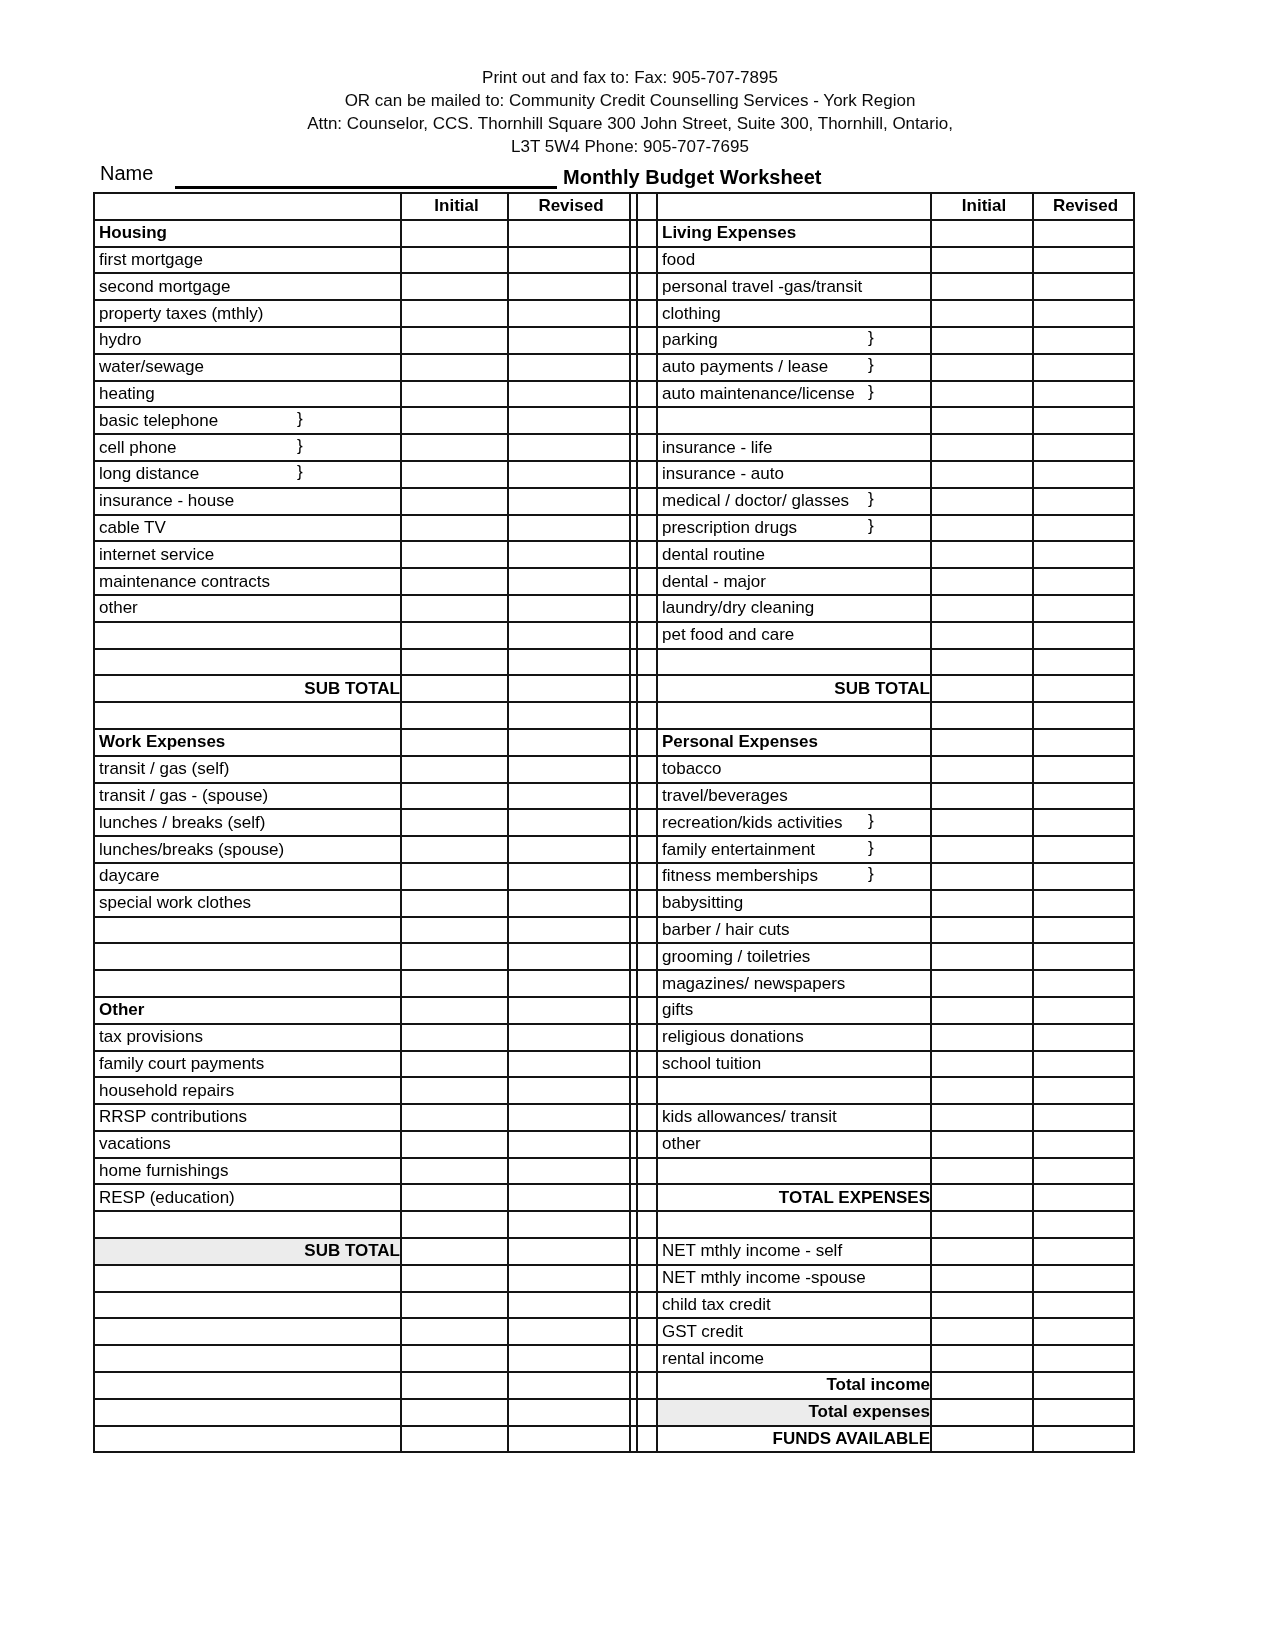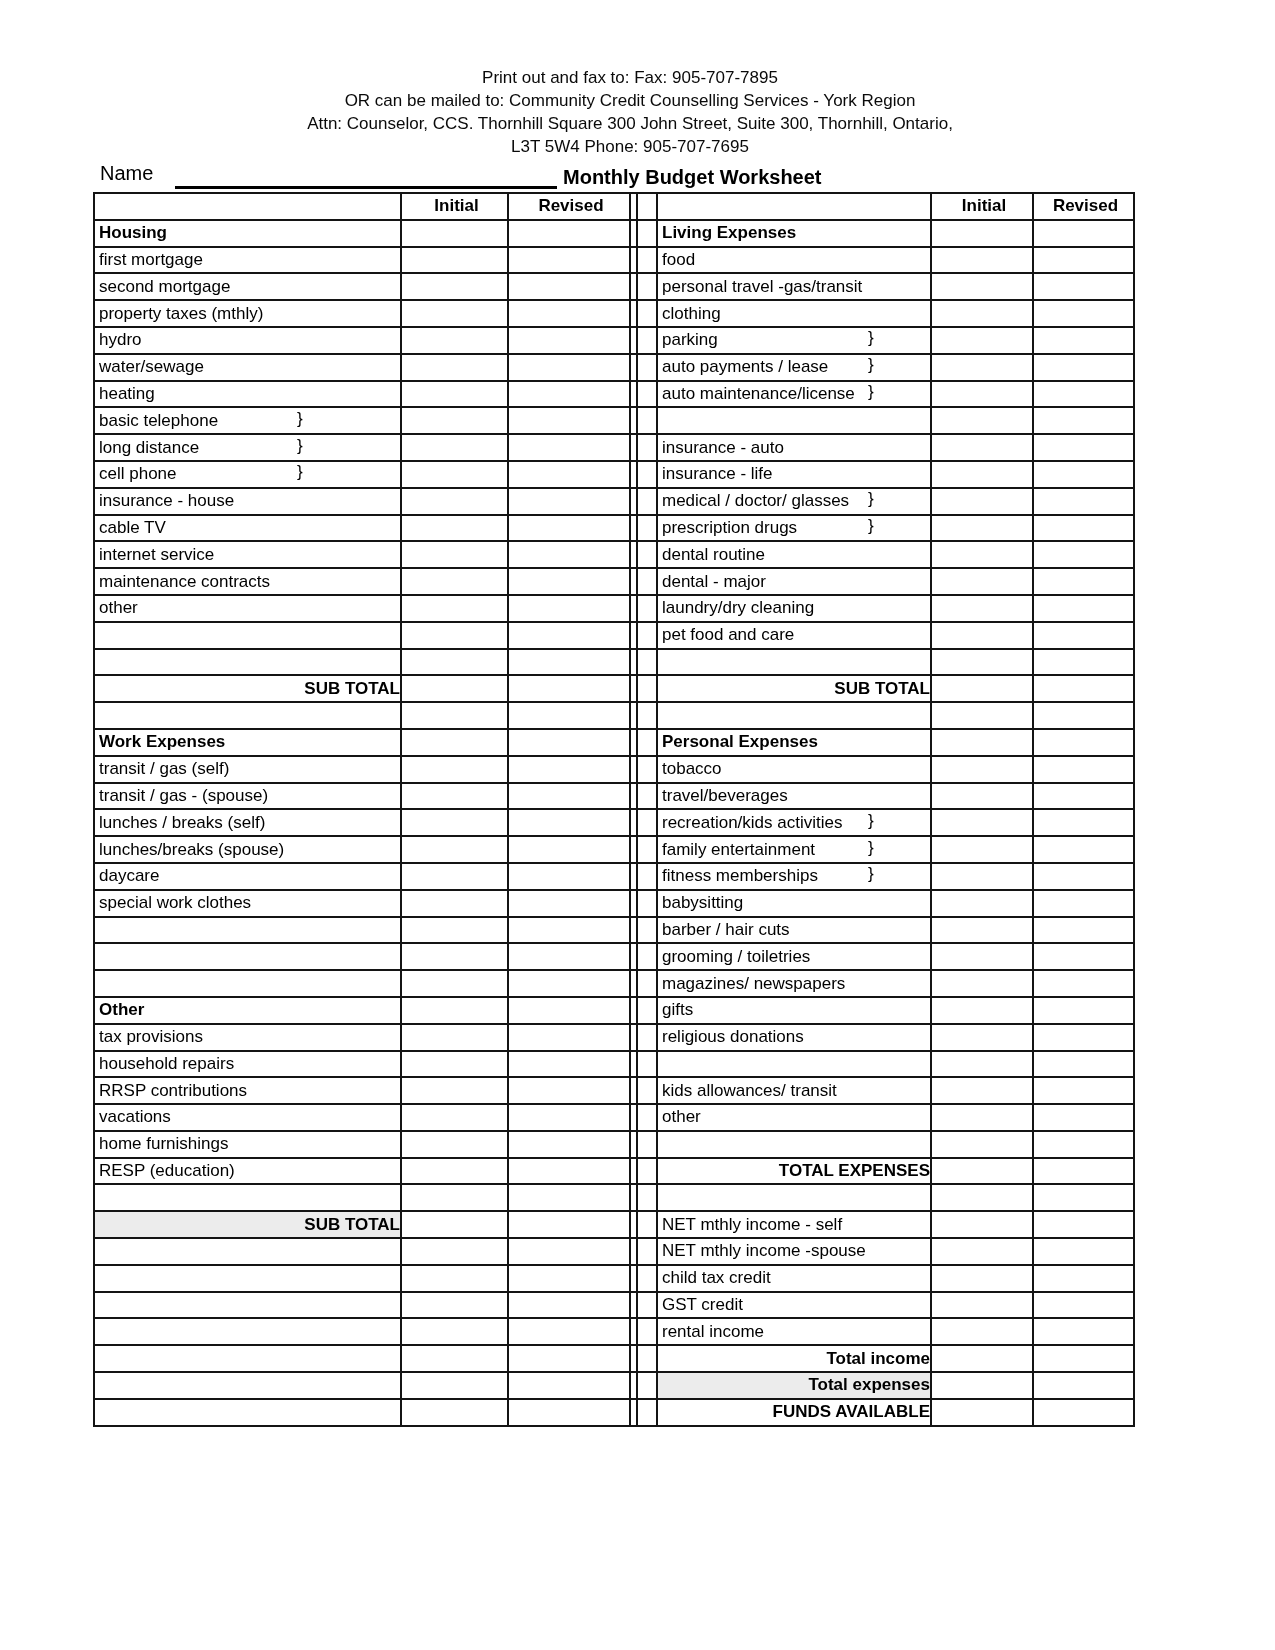--- a/index.html
+++ b/index.html
@@ -192,42 +192,42 @@
           <td class="spacer"></td>
           <td class="spacer"></td>
           <td class="item">
             <span class="lblwrap"><span></span></span>
           </td>
           <td class="val"></td>
           <td class="val"></td>
         </tr>
         <tr>
           <td class="item">
+            <span class="lblwrap"><span>cell phone</span><span class="brace brace-l">}</span></span>
+          </td>
+          <td class="val"></td>
+          <td class="val"></td>
+          <td class="spacer"></td>
+          <td class="spacer"></td>
+          <td class="item">
+            <span class="lblwrap"><span>insurance - life</span></span>
+          </td>
+          <td class="val"></td>
+          <td class="val"></td>
+        </tr>
+        <tr>
+          <td class="item">
             <span class="lblwrap"><span>long distance</span><span class="brace brace-l">}</span></span>
           </td>
           <td class="val"></td>
           <td class="val"></td>
           <td class="spacer"></td>
           <td class="spacer"></td>
           <td class="item">
             <span class="lblwrap"><span>insurance - auto</span></span>
-          </td>
-          <td class="val"></td>
-          <td class="val"></td>
-        </tr>
-        <tr>
-          <td class="item">
-            <span class="lblwrap"><span>cell phone</span><span class="brace brace-l">}</span></span>
-          </td>
-          <td class="val"></td>
-          <td class="val"></td>
-          <td class="spacer"></td>
-          <td class="spacer"></td>
-          <td class="item">
-            <span class="lblwrap"><span>insurance - life</span></span>
           </td>
           <td class="val"></td>
           <td class="val"></td>
         </tr>
         <tr>
           <td class="item">
             <span class="lblwrap"><span>insurance - house</span></span>
           </td>
           <td class="val"></td>
           <td class="val"></td>
@@ -514,20 +514,34 @@
           <td class="spacer"></td>
           <td class="spacer"></td>
           <td class="item">
             <span class="lblwrap"><span>religious donations</span></span>
           </td>
           <td class="val"></td>
           <td class="val"></td>
         </tr>
         <tr>
           <td class="item">
+            <span class="lblwrap"><span>family court payments</span></span>
+          </td>
+          <td class="val"></td>
+          <td class="val"></td>
+          <td class="spacer"></td>
+          <td class="spacer"></td>
+          <td class="item">
+            <span class="lblwrap"><span>school tuition</span></span>
+          </td>
+          <td class="val"></td>
+          <td class="val"></td>
+        </tr>
+        <tr>
+          <td class="item">
             <span class="lblwrap"><span>household repairs</span></span>
           </td>
           <td class="val"></td>
           <td class="val"></td>
           <td class="spacer"></td>
           <td class="spacer"></td>
           <td class="item">
             <span class="lblwrap"><span></span></span>
           </td>
           <td class="val"></td>

